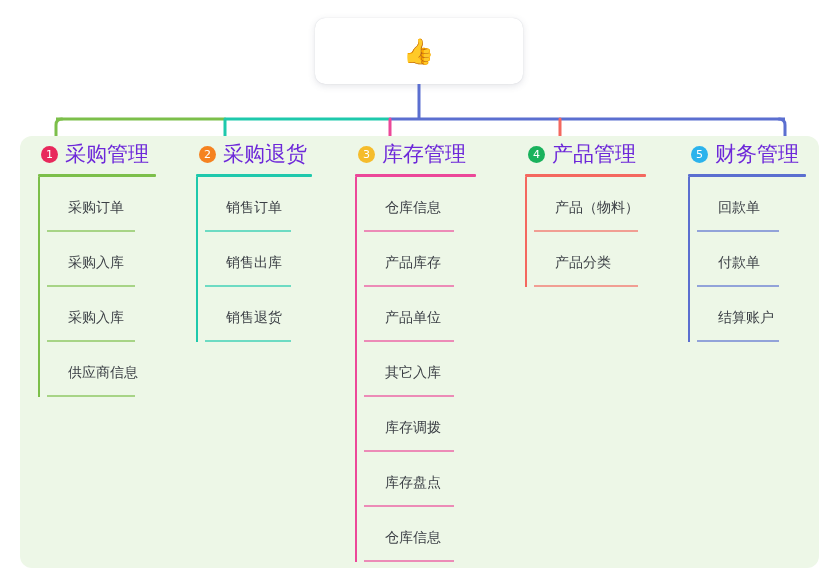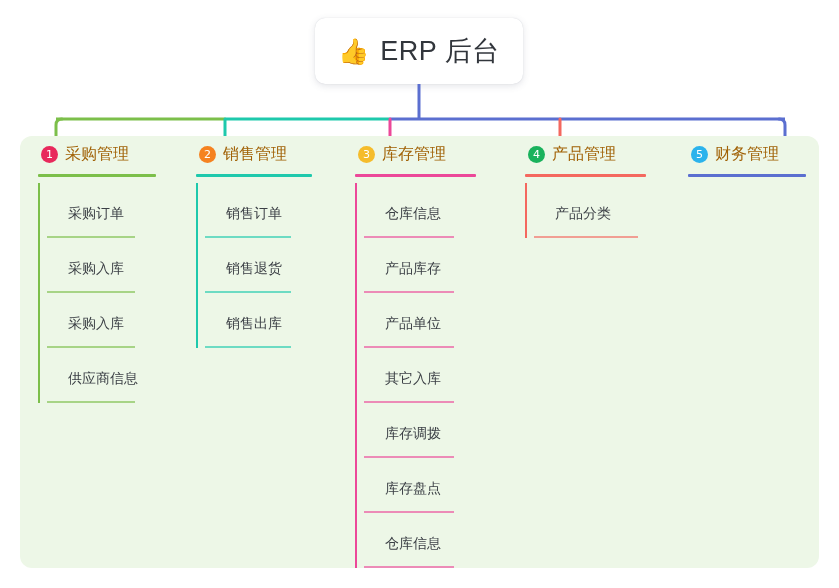--- a/index.html
+++ b/index.html
@@ -98,33 +98,33 @@
     height: 17px;
     border-radius: 50%;
     color: #ffffff;
     font-size: 11px;
     line-height: 17px;
     text-align: center;
     flex: 0 0 auto;
     font-family: "DejaVu Sans", sans-serif;
   }
   .col-title {
-    font-size: 16px;
-    color: #a16207;
+    font-size: 21px;
+    color: #6d28d9;
     white-space: nowrap;
   }
   .head-rule {
     height: 3px;
     border-radius: 1px;
     margin-top: 2px;
   }
 
   .items {
     position: relative;
-    margin-top: 6px;
+    margin-top: 0;
     padding-left: 9px;
   }
   .spine {
     position: absolute;
     left: 0;
     top: 0;
     bottom: 0;
     width: 2px;
   }
   .item {
@@ -145,21 +145,20 @@
     left: 0;
     bottom: 0;
     height: 1.6px;
   }
 </style>
 </head>
 <body>
 
 <div id="root-node">
   <span class="thumb">👍</span>
-  <span class="root-title">ERP 后台</span>
 </div>
 
 <svg id="connectors" viewBox="0 0 839 588" width="839" height="588" aria-hidden="true">
     <path d="M 56 119 H 225" stroke="#7cbf4a" stroke-width="3" fill="none" stroke-linecap="butt"></path>
     <path d="M 225 119 H 390" stroke="#1ec9ac" stroke-width="3" fill="none" stroke-linecap="butt"></path>
     <path d="M 390 119 H 785" stroke="#5b6fd0" stroke-width="3" fill="none" stroke-linecap="butt"></path>
     <path d="M 419 84 V 119" stroke="#5b6fd0" stroke-width="3" fill="none" stroke-linecap="butt"></path>
     <path d="M 62 119 q -6 0 -6 6 V 150" stroke="#7cbf4a" stroke-width="3" fill="none" stroke-linecap="round"></path>
     <path d="M 225 119 V 150" stroke="#1ec9ac" stroke-width="3" fill="none" stroke-linecap="round"></path>
     <path d="M 390 119 V 150" stroke="#ec4899" stroke-width="3" fill="none" stroke-linecap="round"></path>
@@ -192,37 +191,37 @@
         </div>
         <div class="item">
           <span class="item-label">供应商信息</span>
           <div class="item-rule" style="background: rgb(124, 191, 74); opacity: 0.62; width: 88px;"></div>
         </div>
       </div>
     </div>
     <div class="column col-1">
       <div class="col-head">
         <span class="badge" style="background: rgb(245, 130, 32);">2</span>
-        <span class="col-title">销售管理</span>
+        <span class="col-title">采购退货</span>
       </div>
       <div class="head-rule" style="background: rgb(30, 201, 172); width: 116px;"></div>
       <div class="items">
         <div class="spine" style="background: rgb(30, 201, 172);"></div>
         <div class="item">
           <span class="item-label">销售订单</span>
           <div class="item-rule" style="background: rgb(30, 201, 172); opacity: 0.62; width: 86px;"></div>
         </div>
         <div class="item">
+          <span class="item-label">销售出库</span>
+          <div class="item-rule" style="background: rgb(30, 201, 172); opacity: 0.62; width: 86px;"></div>
+        </div>
+        <div class="item">
           <span class="item-label">销售退货</span>
           <div class="item-rule" style="background: rgb(30, 201, 172); opacity: 0.62; width: 86px;"></div>
         </div>
-        <div class="item">
-          <span class="item-label">销售出库</span>
-          <div class="item-rule" style="background: rgb(30, 201, 172); opacity: 0.62; width: 86px;"></div>
-        </div>
       </div>
     </div>
     <div class="column col-2">
       <div class="col-head">
         <span class="badge" style="background: rgb(245, 188, 43);">3</span>
         <span class="col-title">库存管理</span>
       </div>
       <div class="head-rule" style="background: rgb(236, 72, 153); width: 121px;"></div>
       <div class="items">
         <div class="spine" style="background: rgb(236, 72, 153);"></div>
@@ -258,25 +257,44 @@
     </div>
     <div class="column col-3">
       <div class="col-head">
         <span class="badge" style="background: rgb(25, 178, 92);">4</span>
         <span class="col-title">产品管理</span>
       </div>
       <div class="head-rule" style="background: rgb(244, 104, 95); width: 121px;"></div>
       <div class="items">
         <div class="spine" style="background: rgb(244, 104, 95);"></div>
         <div class="item">
+          <span class="item-label">产品（物料）</span>
+          <div class="item-rule" style="background: rgb(244, 104, 95); opacity: 0.62; width: 104px;"></div>
+        </div>
+        <div class="item">
           <span class="item-label">产品分类</span>
           <div class="item-rule" style="background: rgb(244, 104, 95); opacity: 0.62; width: 104px;"></div>
         </div>
       </div>
     </div>
     <div class="column col-4">
       <div class="col-head">
         <span class="badge" style="background: rgb(43, 179, 236);">5</span>
         <span class="col-title">财务管理</span>
       </div>
       <div class="head-rule" style="background: rgb(91, 111, 208); width: 118px;"></div>
+      <div class="items">
+        <div class="spine" style="background: rgb(91, 111, 208);"></div>
+        <div class="item">
+          <span class="item-label">回款单</span>
+          <div class="item-rule" style="background: rgb(91, 111, 208); opacity: 0.62; width: 82px;"></div>
+        </div>
+        <div class="item">
+          <span class="item-label">付款单</span>
+          <div class="item-rule" style="background: rgb(91, 111, 208); opacity: 0.62; width: 82px;"></div>
+        </div>
+        <div class="item">
+          <span class="item-label">结算账户</span>
+          <div class="item-rule" style="background: rgb(91, 111, 208); opacity: 0.62; width: 82px;"></div>
+        </div>
+      </div>
     </div>
   </div>
 
 </body></html>

